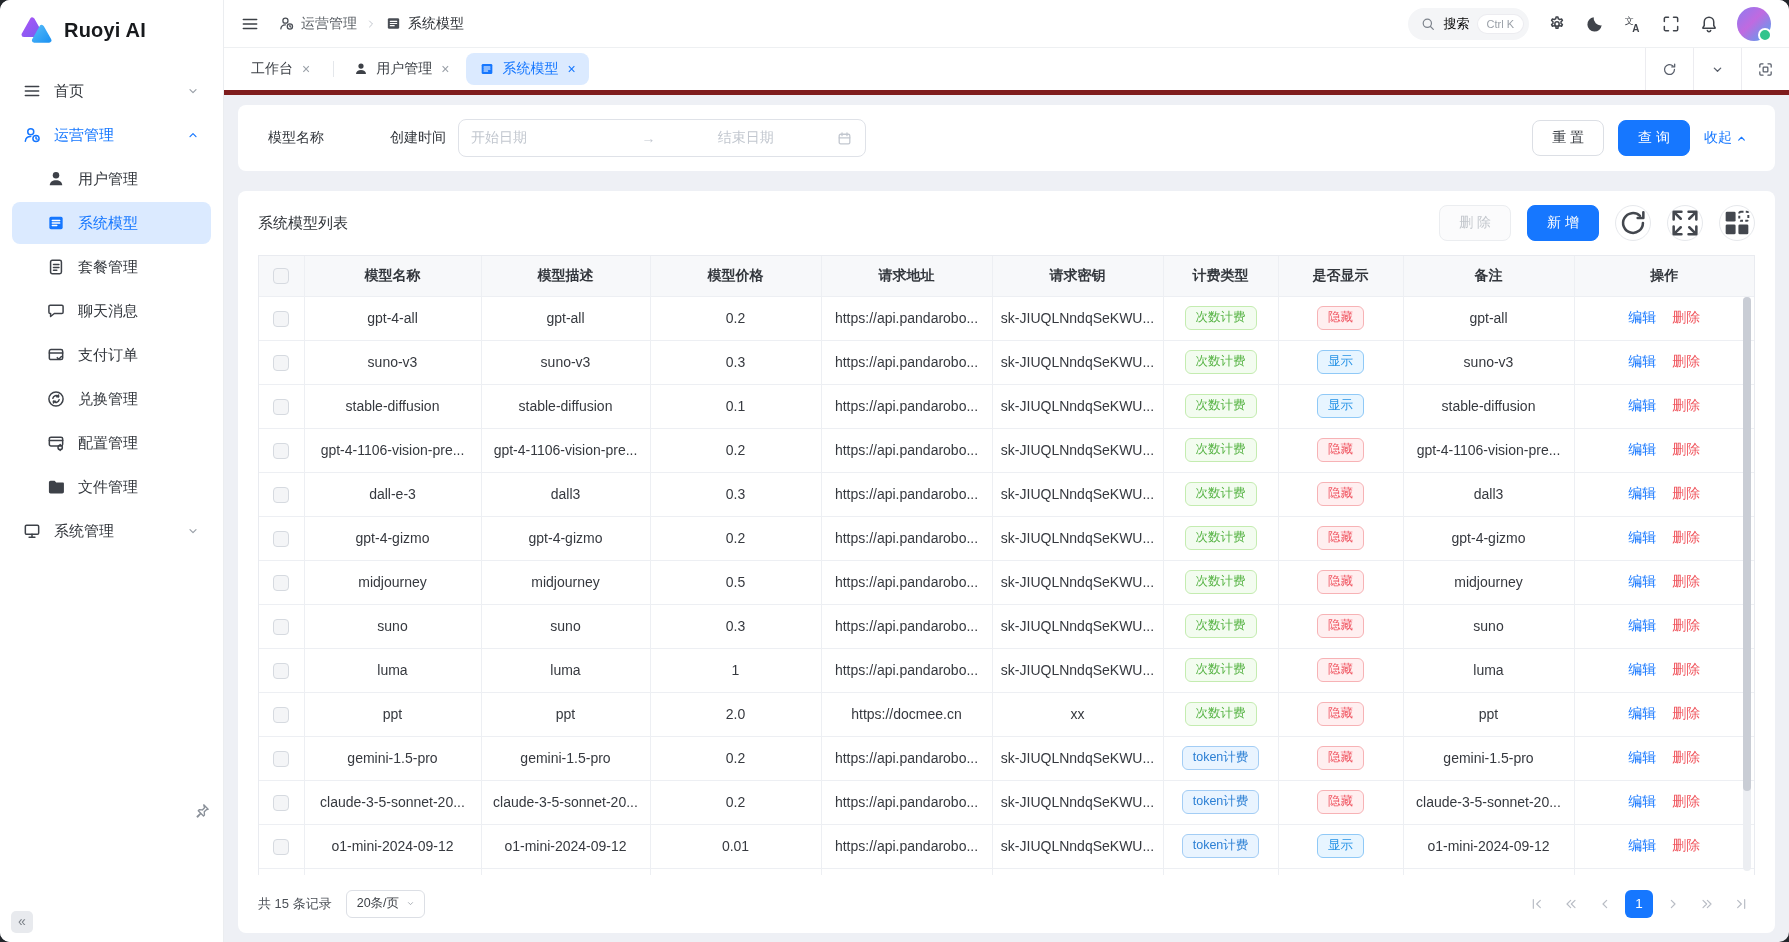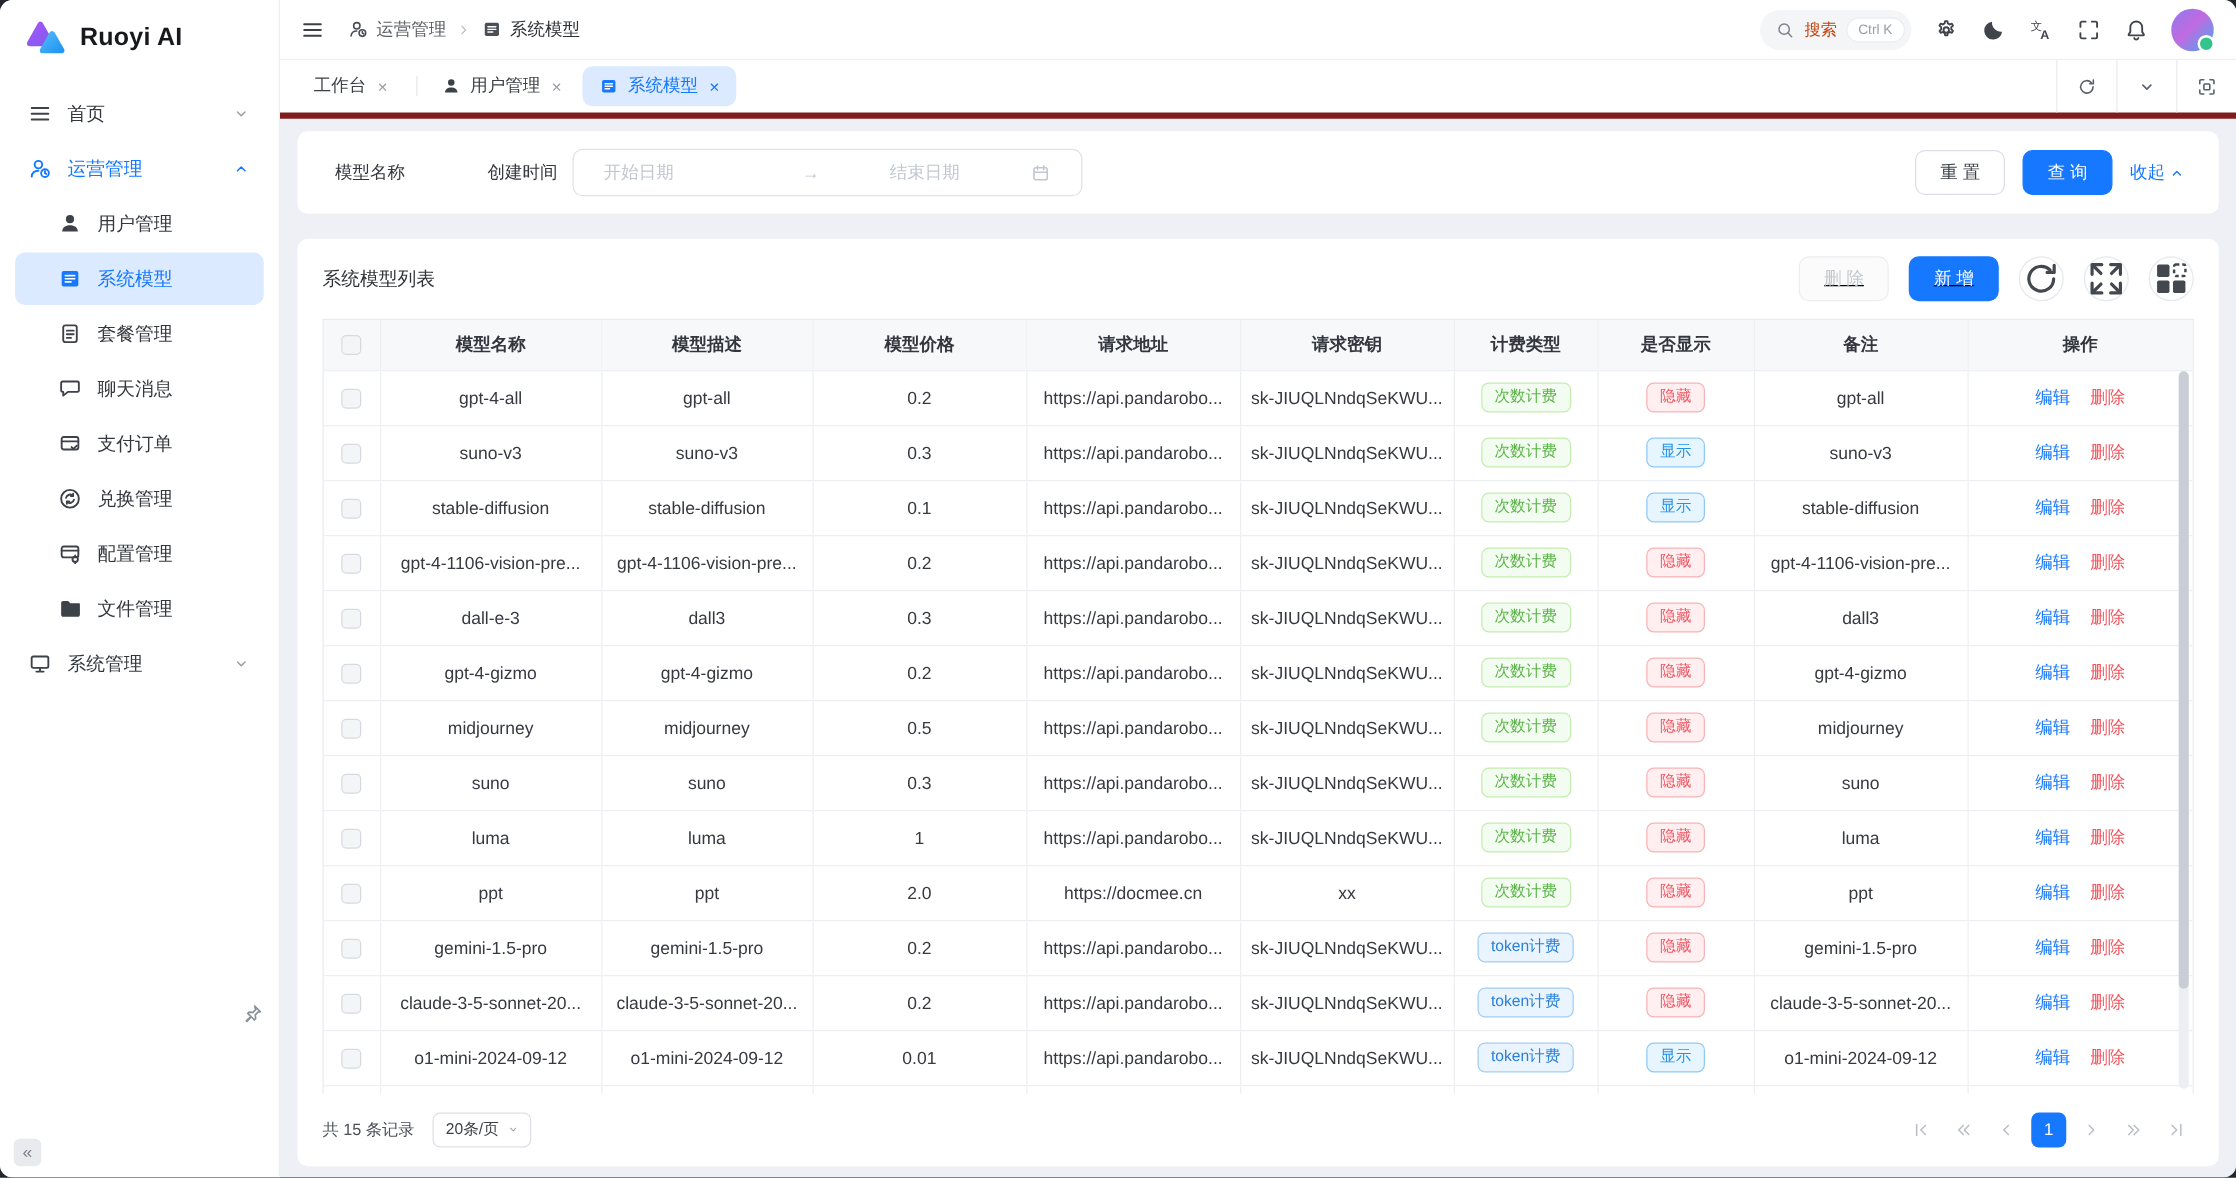--- a/index.html
+++ b/index.html
@@ -29,21 +29,21 @@
   .navbar { height:48px; background:#fff; border-bottom:1px solid #eef0f2; display:flex; align-items:center; padding:0 18px 0 16px; }
   .hamburger { width:20px; height:20px; color:#3c4046; margin-right:18px; cursor:pointer; }
   .crumbs { display:flex; align-items:center; gap:8px; font-size:14px; color:#5b6066; }
   .crumb { display:flex; align-items:center; gap:6px; cursor:pointer; }
   .crumb .ic { width:17px; height:17px; display:inline-flex; color:#4a4e55; }
   .crumb.last { color:#2e3237; }
   .crumb-sep { width:12px; height:12px; color:#b9bec6; display:inline-flex; }
   .nav-right { margin-left:auto; display:flex; align-items:center; gap:18px; }
   .searchbox { display:flex; align-items:center; gap:8px; height:32px; background:#f4f5f7; border-radius:16px; padding:0 6px 0 12px; cursor:pointer; }
   .searchbox .ic { width:16px; height:16px; color:#7d838c; }
-  .searchbox .ph { font-size:13px; color:#c2410c;text-align:right; }
+  .searchbox .ph { font-size:13px; color:#000000;text-align:right; }
   .kbd { background:#fff; border-radius:12px; padding:3px 9px; font-size:11px; color:#9aa0a8; box-shadow:0 0 0 1px #ececf0; }
   .nav-icon { width:20px; height:20px; color:#40444b; cursor:pointer; display:inline-flex; }
   .avatar { position:relative; width:34px; height:34px; border-radius:50%; background:linear-gradient(135deg,#8d7bf0 0%,#c06ae0 45%,#4aa8f0 100%); cursor:pointer; }
   .avatar::after { content:""; position:absolute; right:-1px; bottom:-1px; width:10px; height:10px; border-radius:50%; background:#31c48d; border:2px solid #fff; }
 
   .tabbar { height:47px; background:#fff; border-bottom:5px solid #7f1d1d; display:flex; align-items:stretch; }
   .tabs { display:flex; align-items:center; padding-left:14px; flex:1; }
   .tab { display:flex; align-items:center; gap:7px; height:32px; padding:0 13px; border-radius:8px; margin-right:4px; font-size:14px; color:#3d4147; cursor:pointer; }
   .tab .ic { width:16px; height:16px; display:inline-flex; color:#3d4147; }
   .tab.active { background:#dbeaff; color:#1677ff; }
@@ -57,37 +57,37 @@
 
   
   .content { flex:1; padding:10px 14px 9px; display:flex; flex-direction:column; min-height:0; }
   .card { background:#fff; border-radius:8px; }
 
   .filter-card { height:66px; display:flex; align-items:center; padding:0 26px 0 30px; }
   .f-label { font-size:14px; color:#33373d; margin-right:12px; white-space:nowrap; }
   .f-input { width:420px; height:38px; border:1px solid #dfe2e8; border-radius:8px; padding:0 14px; font-size:14px; color:#333; outline:none; background:#fff; font-family:inherit; }
   .f-input::placeholder { color:#c2c7cf; }
   .f-gap { width:54px; }
-  .date-range { width:408px; height:38px; border:1px solid #dfe2e8; border-radius:8px; display:flex; align-items:center; padding:0 24px; gap:10px; cursor:text; }
+  .date-range { width:408px; height:38px; border:1px solid #dfe2e8; border-radius:8px; display:flex; align-items:center; padding:0 12px; gap:10px; cursor:text; }
   .date-ph { font-size:14px; color:#c2c7cf; flex:1; }
   .date-ph.end { flex:1;text-align:center; }
   .date-arrow { color:#c2c7cf; font-size:14px; }
   .cal-ic { width:17px; height:17px; color:#c2c7cf; }
   .filter-right { margin-left:auto; display:flex; align-items:center; gap:14px; }
   .btn { height:36px; padding:0 19px; border-radius:8px; font-size:14px; display:inline-flex; align-items:center; justify-content:center; cursor:pointer; white-space:nowrap; font-family:inherit; }
   .btn-plain { background:#fff; border:1px solid #dcdfe5; color:#3d4147; }
   .btn-primary { background:#1677ff; border:1px solid #1677ff; color:#fff; }
   .btn-disabled { background:#fbfbfc; border:1px solid #ebedf0; color:#c3c7cd; cursor:not-allowed; }
   .link-collapse { display:flex; align-items:center; gap:2px; color:#1677ff; font-size:14px; cursor:pointer; }
   .link-collapse .ic { width:15px; height:15px; }
 
   .table-card { margin-top:20px; flex:1; padding:0 20px; display:flex; flex-direction:column; min-height:0; }
   .panel-head { height:64px; display:flex; align-items:center; }
   .panel-title { font-size:15px; color:#2e3237; }
-  .toolbar { margin-left:auto; display:flex; align-items:center; gap:16px;text-decoration:underline; }
+  .toolbar { margin-left:auto; display:flex; align-items:center; gap:16px; }
   .round-btn { width:36px; height:36px; border-radius:50%; border:1px solid #e6e8ec; background:#fff; display:flex; align-items:center; justify-content:center; color:#43474e; cursor:pointer; }
 
   .table-wrap { position:relative; height:620px; overflow:hidden; border:1px solid #e9ebf0; border-bottom:none; }
   table { border-collapse:collapse; width:100%; table-layout:fixed; }
   th, td { border-right:1px solid #edeff3; border-bottom:1px solid #edeff3; text-align:center; overflow:hidden; white-space:nowrap; }
   th:last-child, td:last-child { border-right:none; }
   thead th { height:40px; background:#f7f8fa; font-size:14px; font-weight:bold; color:#33373d; }
   tbody td { height:44px; font-size:14px; color:#36393f; background:#fff; }
   .cb { width:16px; height:16px; border:1px solid #d6dae0; border-radius:4px; background:#f4f5f7; display:inline-block; vertical-align:middle; cursor:pointer; }
   .badge { display:inline-block; padding:3px 10px; border-radius:6px; font-size:12.5px; line-height:1.25; }

